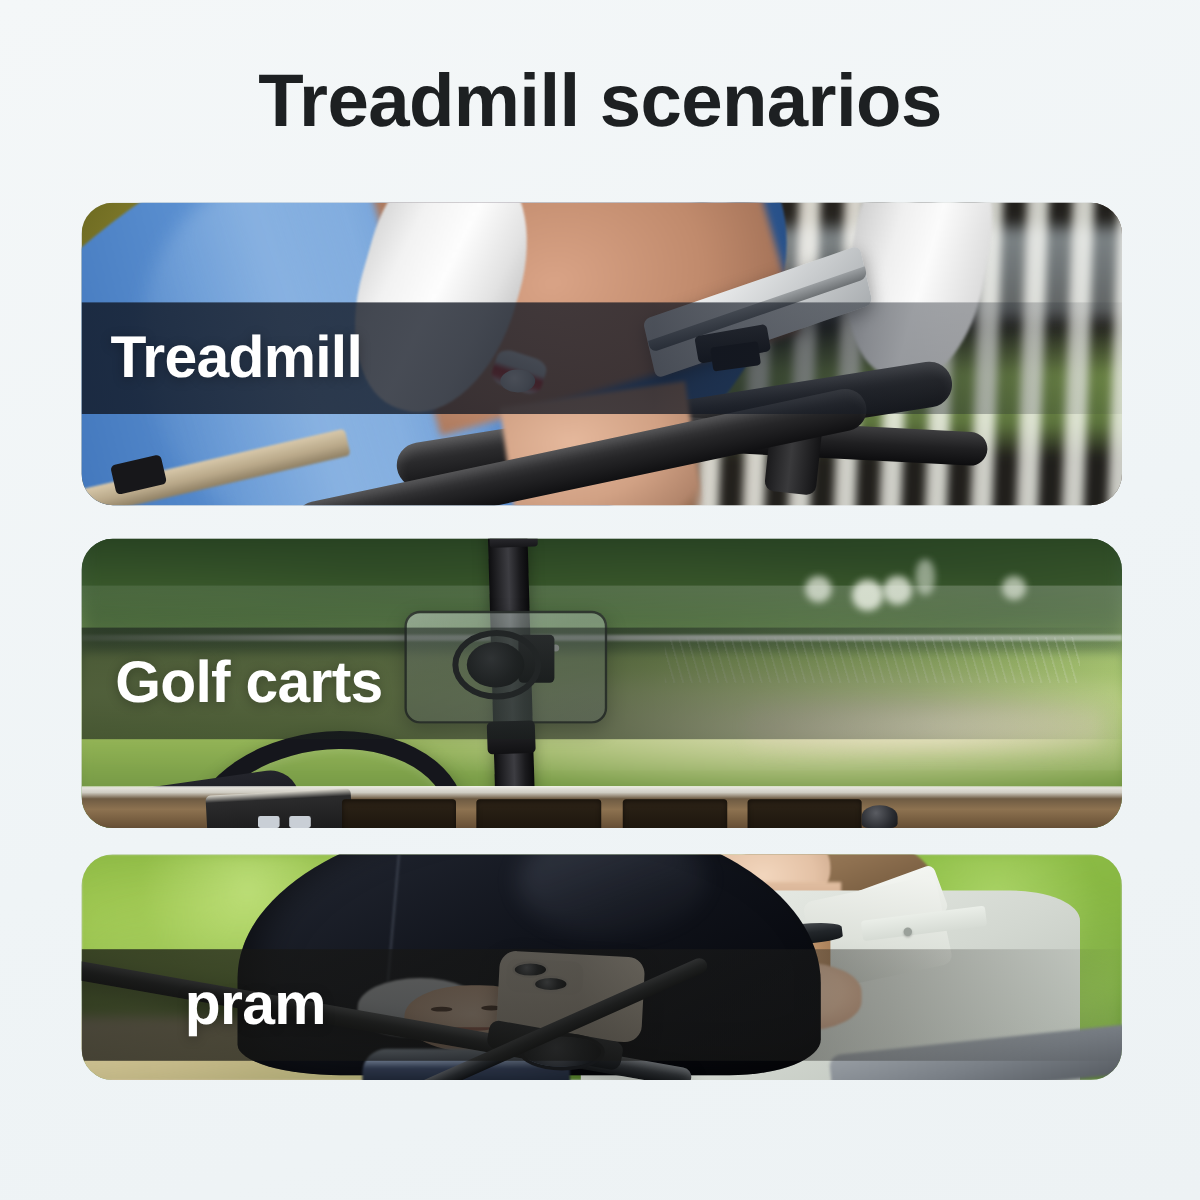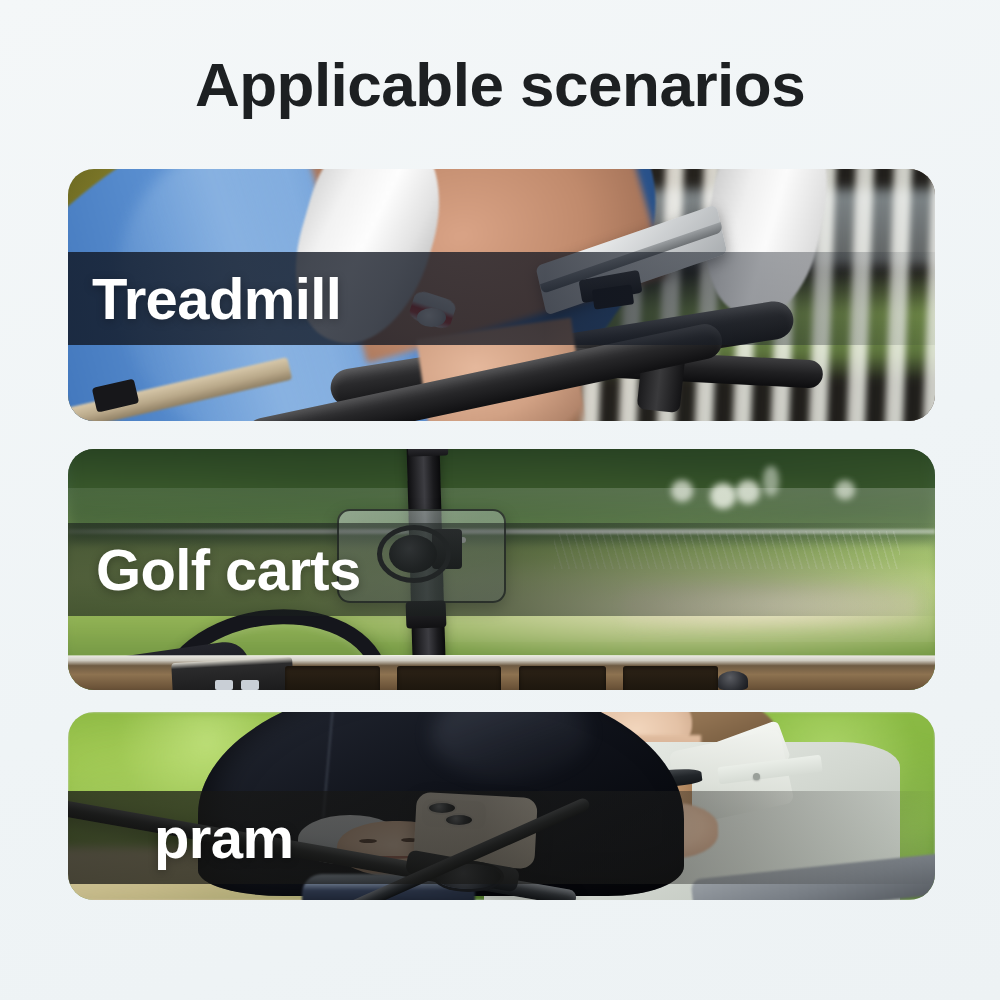--- a/index.html
+++ b/index.html
@@ -68,21 +68,21 @@
   }
   #card-treadmill .band { top: 83px;
     background: linear-gradient(90deg, rgba(16,22,34,.80) 0%, rgba(16,22,34,.74) 55%, rgba(24,30,40,.42) 80%, rgba(30,36,44,.06) 100%); }
   #card-golf .band { top: 74px;
     background: linear-gradient(90deg, rgba(24,30,28,.62) 0%, rgba(26,32,30,.55) 52%, rgba(40,48,44,.30) 80%, rgba(60,70,62,.03) 100%); }
   #card-pram .band { top: 79px;
     background: linear-gradient(90deg, rgba(22,22,20,.74) 0%, rgba(24,24,22,.66) 48%, rgba(40,40,36,.34) 78%, rgba(60,60,55,.02) 100%); }
 
   .band-label {
     color: #ffffff;
-    font-size: 58px;
+    font-size: 49px;
     font-weight: 700;
     letter-spacing: -0.6px;
     line-height: 1;
     white-space: nowrap;
     text-shadow: 0 2px 10px rgba(0,0,0,.30);
   }
   #card-treadmill .band-label { margin-left: 24px; }
   #card-golf .band-label      { margin-left: 28px; }
   #card-pram .band-label      { margin-left: 86px; }
 
@@ -598,21 +598,21 @@
     border-radius: 10px 0 0 0;
     transform: rotate(-6deg);
     filter: blur(1.2px);
   }
 </style>
 </head>
 <body>
 
 <div class="page">
 
-  <h1 class="page-title">Applicable scenarios</h1>
+  <h1 class="page-title">Treadmill scenarios</h1>
 
   <div class="card" id="card-treadmill">
     <div class="photo">
       <div class="tm-bg"></div>
       <div class="tm-fence"></div>
       <div class="tm-fence-sky"></div>
       <div class="tm-fence-green"></div>
       <div class="tm-leg"></div>
       <div class="tm-leg-hi"></div>
       <div class="tm-skin"></div>

